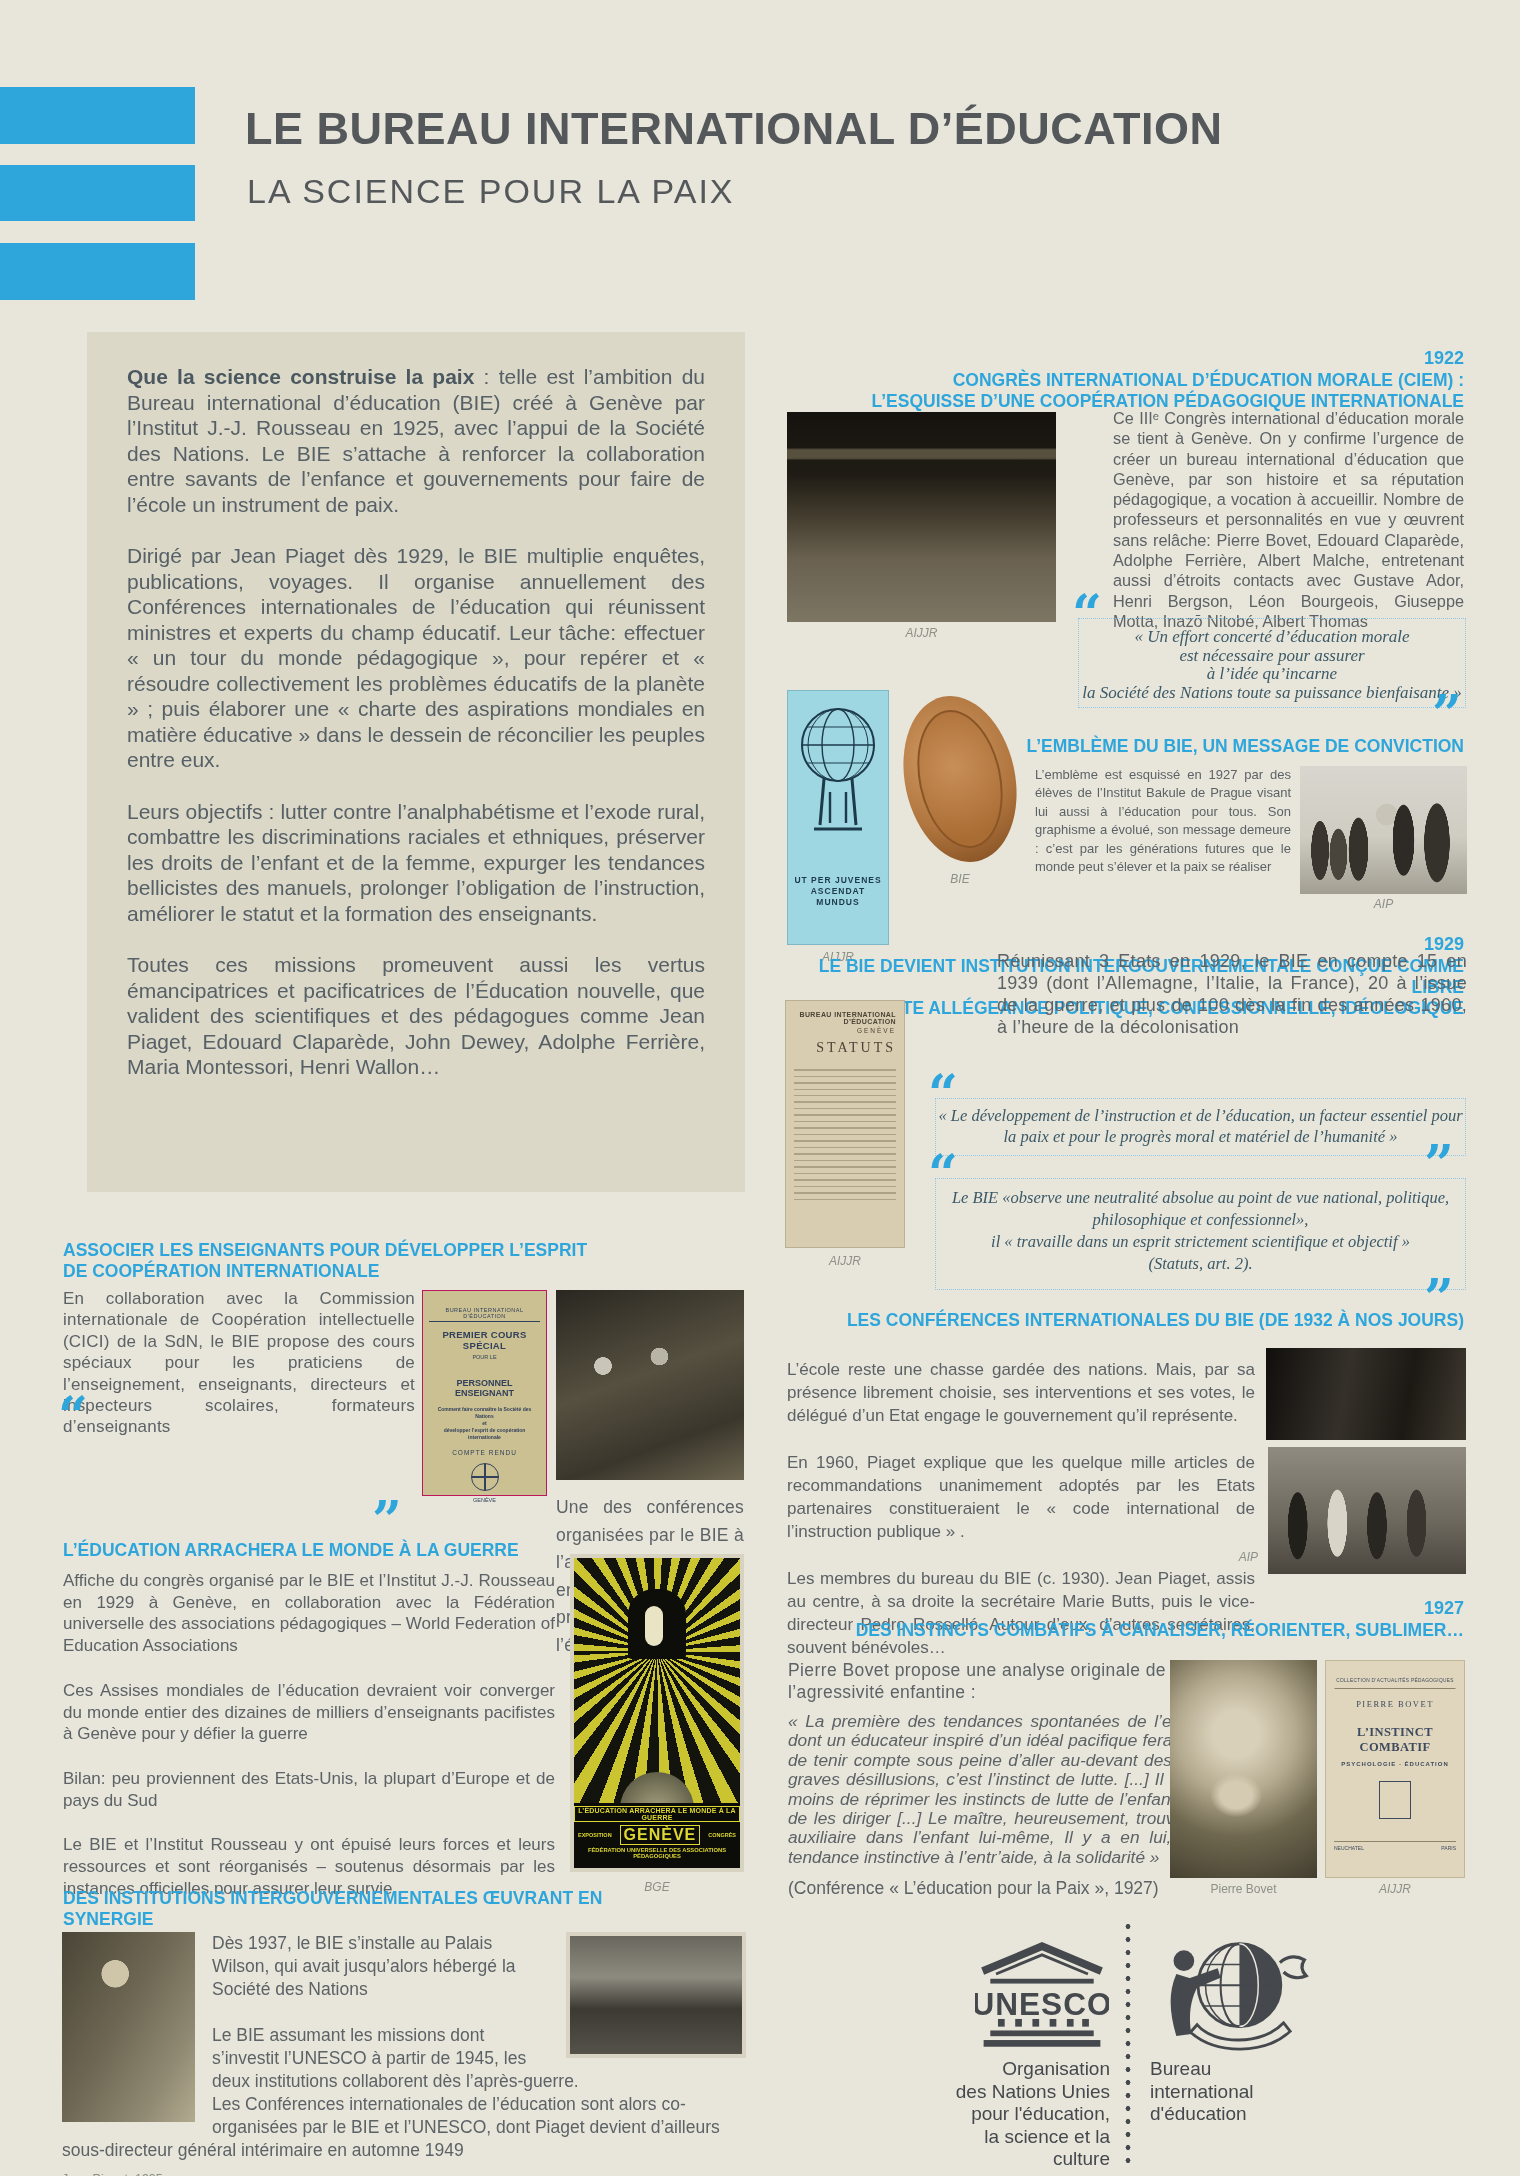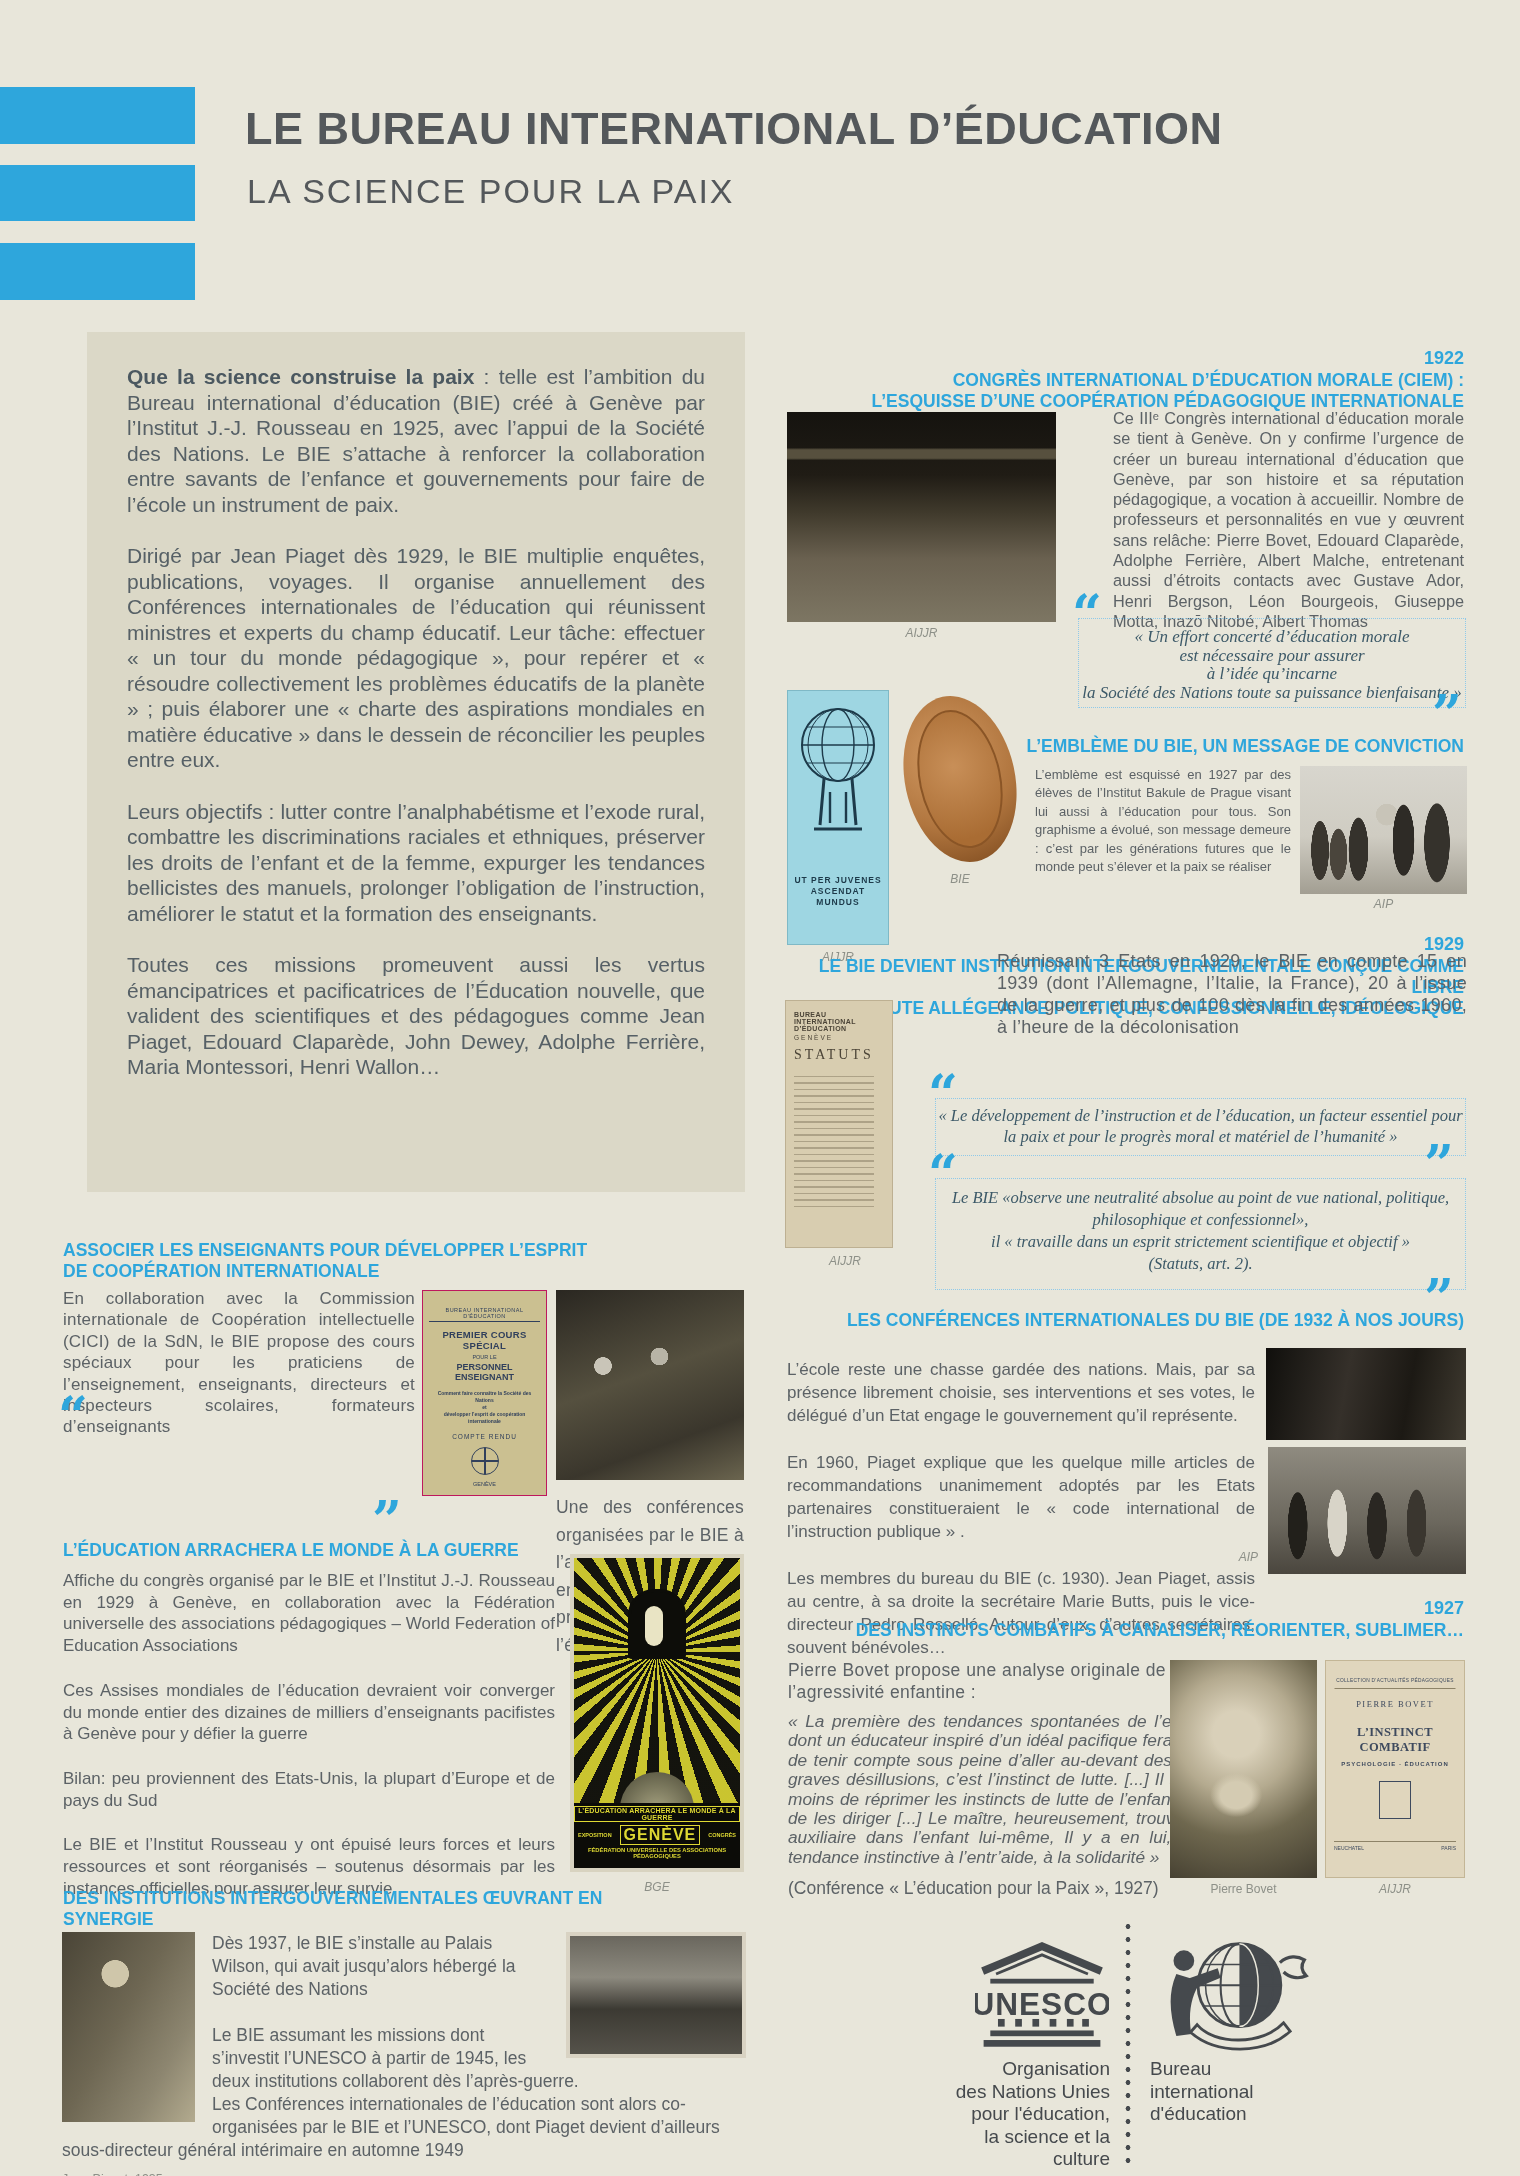--- a/index.html
+++ b/index.html
@@ -81,35 +81,35 @@
          border:1px solid #7fb9c6;text-align:center;padding-top:6px;}
   .stamp-txt{font-size:8.5px;letter-spacing:1px;color:#1d3a4a;font-weight:bold;line-height:11px;margin-top:4px;}
 
   
   .medal{left:905px;top:695px;width:110px;height:168px;border-radius:50%;transform:rotate(-12deg);
          background:radial-gradient(circle at 40% 35%,#d29a63,#b1763f 55%,#8a5526 88%);box-sizing:border-box;}
   .medal::after{content:"";position:absolute;inset:14px;border-radius:50%;border:2px solid #8a5526;
          background:radial-gradient(circle at 45% 40%,#c88f58,#a96c33 80%);}
 
   
-  .doc{left:785px;top:1000px;width:108px;height:248px;background:#d8cdb0;box-sizing:border-box;
-       border:1px solid #bdb092;padding:10px 18px 0 8px;text-align:left;color:#4b4437;}
+  .doc{left:785px;top:1000px;width:120px;height:248px;background:#d8cdb0;box-sizing:border-box;
+       border:1px solid #bdb092;padding:10px 8px 0 8px;text-align:right;color:#4b4437;}
   .doc-t1{font-size:7px;font-weight:bold;letter-spacing:.4px;}
   .doc-t2{font-size:6.5px;letter-spacing:2px;margin-top:2px;}
   .doc-t3{font-family:"Liberation Serif",serif;font-size:14px;letter-spacing:3px;margin-top:6px;}
   .doc-lines{margin-top:8px;height:140px;
        background:repeating-linear-gradient(180deg,transparent 0 5px,#8a7f66 5px 6.5px);opacity:.55;}
 
   
   .booklet{left:422px;top:1290px;width:125px;height:206px;background:#cbc091;box-sizing:border-box;
        border:1px solid #be185d;padding:16px 6px 0 6px;text-align:center;color:#31405c;}
   .bk-h{font-size:5.5px;letter-spacing:.5px;border-bottom:1px solid #31405c;padding-bottom:2px;}
   .bk-t1{font-size:9.5px;font-weight:bold;margin-top:7px;letter-spacing:.3px;}
   .bk-t2{font-size:5.5px;margin-top:3px;}
-  .bk-t3{font-size:9px;font-weight:bold;margin-top:2px;}
+  .bk-t3{font-size:9px;font-weight:bold;margin-top:18px;}
   .bk-t4{font-size:5px;margin-top:8px;line-height:7px;font-weight:bold;}
   .bk-t5{font-size:6.5px;margin-top:8px;letter-spacing:1px;}
   .bk-globe{width:26px;height:26px;margin:7px auto 0 auto;border-radius:50%;border:1.5px solid #31405c;
        background:linear-gradient(90deg,transparent 46%,#31405c 46%,#31405c 54%,transparent 54%),
                   linear-gradient(0deg,transparent 46%,#31405c 46%,#31405c 54%,transparent 54%);}
   .bk-t6{font-size:5.5px;margin-top:6px;}
 
   
   .book{left:1325px;top:1660px;width:140px;height:218px;background:#e0d6bd;box-sizing:border-box;
         border:1px solid #c3b696;padding:16px 8px 0 8px;text-align:center;color:#3e4a5e;}

